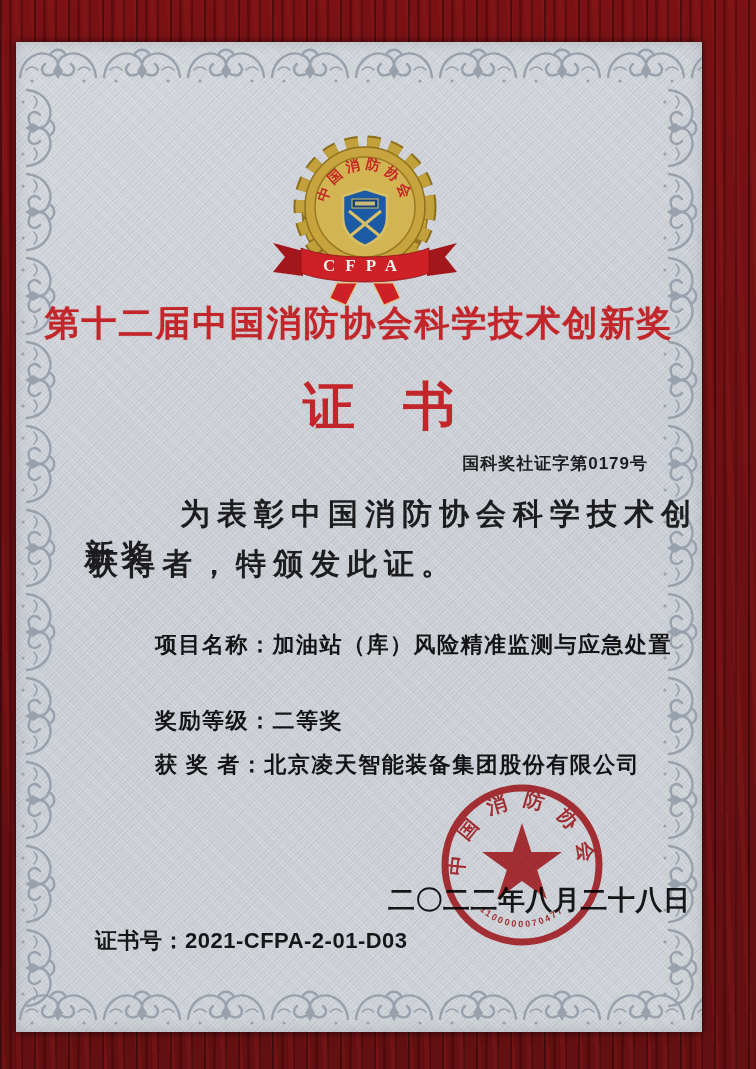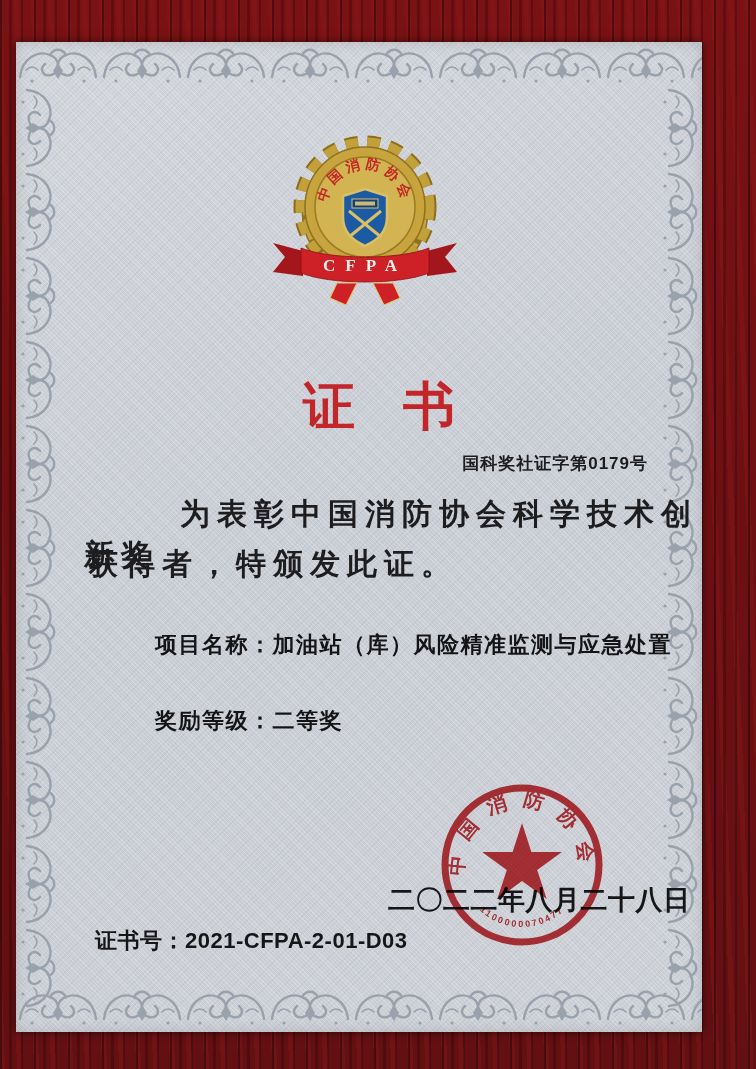--- a/index.html
+++ b/index.html
@@ -170,29 +170,31 @@
       <g>
         <polygon points="28,118 58,126 58,151 28,147 40,132" fill="#a3161b"></polygon>
         <polygon points="212,118 182,126 182,151 212,147 200,132" fill="#a3161b"></polygon>
         <path d="M56,123 C86,135 154,135 184,123 L184,148 C154,160 86,160 56,148 Z" fill="#ce2127" stroke="#8d1014" stroke-width="0.8"></path>
         <text x="120" y="146" text-anchor="middle" font-size="17" font-weight="bold" fill="#f2f1ec" letter-spacing="10" font-family="Liberation Serif, serif">CFPA</text>
         <polygon points="92,158 112,158 101,180 85,173" fill="#ce2127" stroke="#e8c766" stroke-width="1"></polygon>
         <polygon points="148,158 128,158 139,180 155,173" fill="#ce2127" stroke="#e8c766" stroke-width="1"></polygon>
       </g>
     </svg>
 
+    <div class="abs title">第十二届中国消防协会科学技术创新奖</div>
     <div class="abs doc-type">证书</div>
 
     <div class="abs serial">国科奖社证字第0179号</div>
 
     <div class="abs body-line body1">为表彰中国消防协会科学技术创新奖</div>
     <div class="abs body-line body2">获得者，特颁发此证。</div>
 
     <div class="abs field f-project1"><span>项目名称：</span><span>加油站（库）风险精准监测与应急处置</span></div>
     <div class="abs field f-award"><span>奖励等级：</span><span>二等奖</span></div>
+    <div class="abs field f-winner"><span>获 奖 者：</span><span>北京凌天智能装备集团股份有限公司</span></div>
 
     <div class="abs date">二〇二二年八月二十八日</div>
 
     <div class="abs certno"><span>证书号：</span><span class="latin">2021-CFPA-2-01-D03</span></div>
 
     <svg class="abs seal" width="230" height="230" viewBox="0 0 230 230">
       <defs>
         <path id="sealArc" d="M60.5,134.8 A58,58 0 1 1 169.5,134.8"></path>
         <path id="sealNum" d="M67.5,154.9 A62,62 0 0 0 162.5,154.9"></path>
       </defs>

